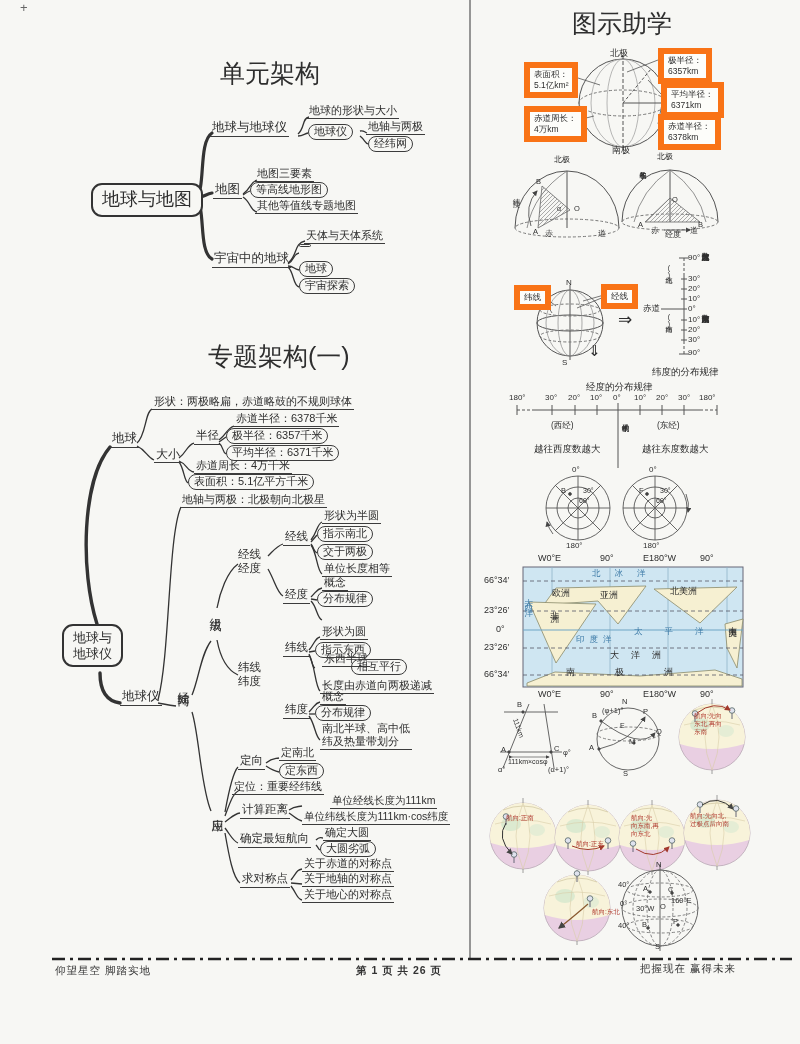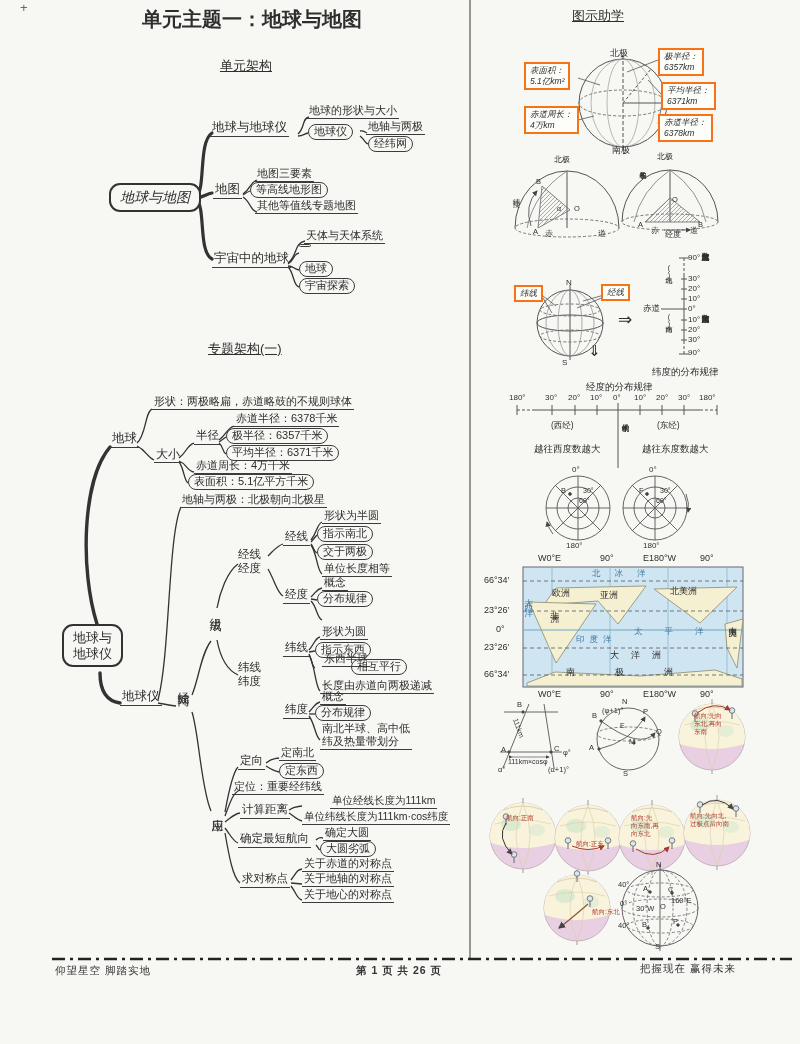--- a/index.html
+++ b/index.html
@@ -6,23 +6,23 @@
   .page{position:relative;width:800px;height:1044px;margin:0 auto;background:#f7f7f4;
         font-family:"Liberation Sans","DejaVu Sans",sans-serif;color:#2b2b2b;overflow:hidden;}
   svg.art{position:absolute;left:0;top:0;width:800px;height:1044px;}
   .lbl{position:absolute;white-space:nowrap;line-height:1.2;color:#2e2e2e;}
   .ml{white-space:pre-line;}
   .ctr{text-align:center;}
   .ul{border-bottom:1.6px solid #3c3c3c;padding:0 2px 1px 2px;}
   .bub{border:1.5px solid #3c3c3c;border-radius:9px;padding:0 5px 1px 5px;}
   .root{border:2.2px solid #333;border-radius:11px;padding:4px 9px;background:#f7f7f4;}
   .vert{writing-mode:vertical-lr;text-orientation:upright;letter-spacing:2px;}
-  .cbox{border:2px solid #f97316;background:#fdfdfa;padding:1px 4px;line-height:1.3;font-style:italic;}
+  .cbox{border:6px solid #f97316;background:#fdfdfa;padding:1px 4px;line-height:1.3;}
   .t20{font-size:20px;font-weight:bold;}
-  .t19{font-size:13px;text-decoration:underline;}
+  .t19{font-size:25px;}
   .n125{font-size:12.5px;} .n12{font-size:12px;} .n115{font-size:11.5px;}
   .n11{font-size:11px;} .n105{font-size:10.5px;}
   .s95{font-size:9.5px;} .s9{font-size:9px;} .s85{font-size:8.5px;} .s8{font-size:8px;}
   .s75{font-size:7.5px;} .s7{font-size:7px;} .s65{font-size:6.5px;line-height:1.25;}
   .blue{color:#3f7ca8;} .red{color:#b03a2e;} .dim{color:#666;}
   .ftr{font-size:10.5px;color:#333;letter-spacing:1px;}
 </style>
 </head>
 <body>
 
@@ -311,25 +311,24 @@
     <ellipse cx="660" cy="908" rx="13" ry="38" stroke-dasharray="3 2" stroke="#777"></ellipse>
     <ellipse cx="660" cy="908" rx="27" ry="38" stroke-dasharray="3 2" stroke="#777"></ellipse>
     <circle cx="650" cy="892" r="1.3" fill="#333"></circle>
         <circle cx="672" cy="893" r="1.3" fill="#333"></circle>
     <circle cx="678" cy="925" r="1.3" fill="#333"></circle>
         <circle cx="648" cy="928" r="1.3" fill="#333"></circle>
   </g>
 </svg>
 
 <span class="lbl dim" style="left:20px;top:0px;font-size:13px;">+</span>
-<span class="lbl t20" style="left:142px;top:7px;">单元主题一：地球与地图</span>
 <span class="lbl t19" style="left:572px;top:8px;">图示助学</span>
 
 <span class="lbl t19" style="left:220px;top:58px;">单元架构</span>
-<span class="lbl root" style="left:109px;top:183px;font-size:14px;font-style:italic;">地球与地图</span>
+<span class="lbl root" style="left:91px;top:183px;font-size:18px;">地球与地图</span>
 <span class="lbl ul n125" style="left:210px;top:120px;">地球与地球仪</span>
 <span class="lbl ul n11" style="left:307px;top:104px;">地球的形状与大小</span>
 <span class="lbl bub n11" style="left:308px;top:124px;">地球仪</span>
 <span class="lbl ul n11" style="left:366px;top:120px;">地轴与两极</span>
 <span class="lbl bub n11" style="left:368px;top:136px;">经纬网</span>
 <span class="lbl ul n125" style="left:213px;top:182px;">地图</span>
 <span class="lbl ul n11" style="left:255px;top:167px;">地图三要素</span>
 <span class="lbl bub n11" style="left:250px;top:182px;">等高线地形图</span>
 <span class="lbl ul n11" style="left:255px;top:199px;">其他等值线专题地图</span>
 <span class="lbl ul n125" style="left:212px;top:251px;">宇宙中的地球</span>

